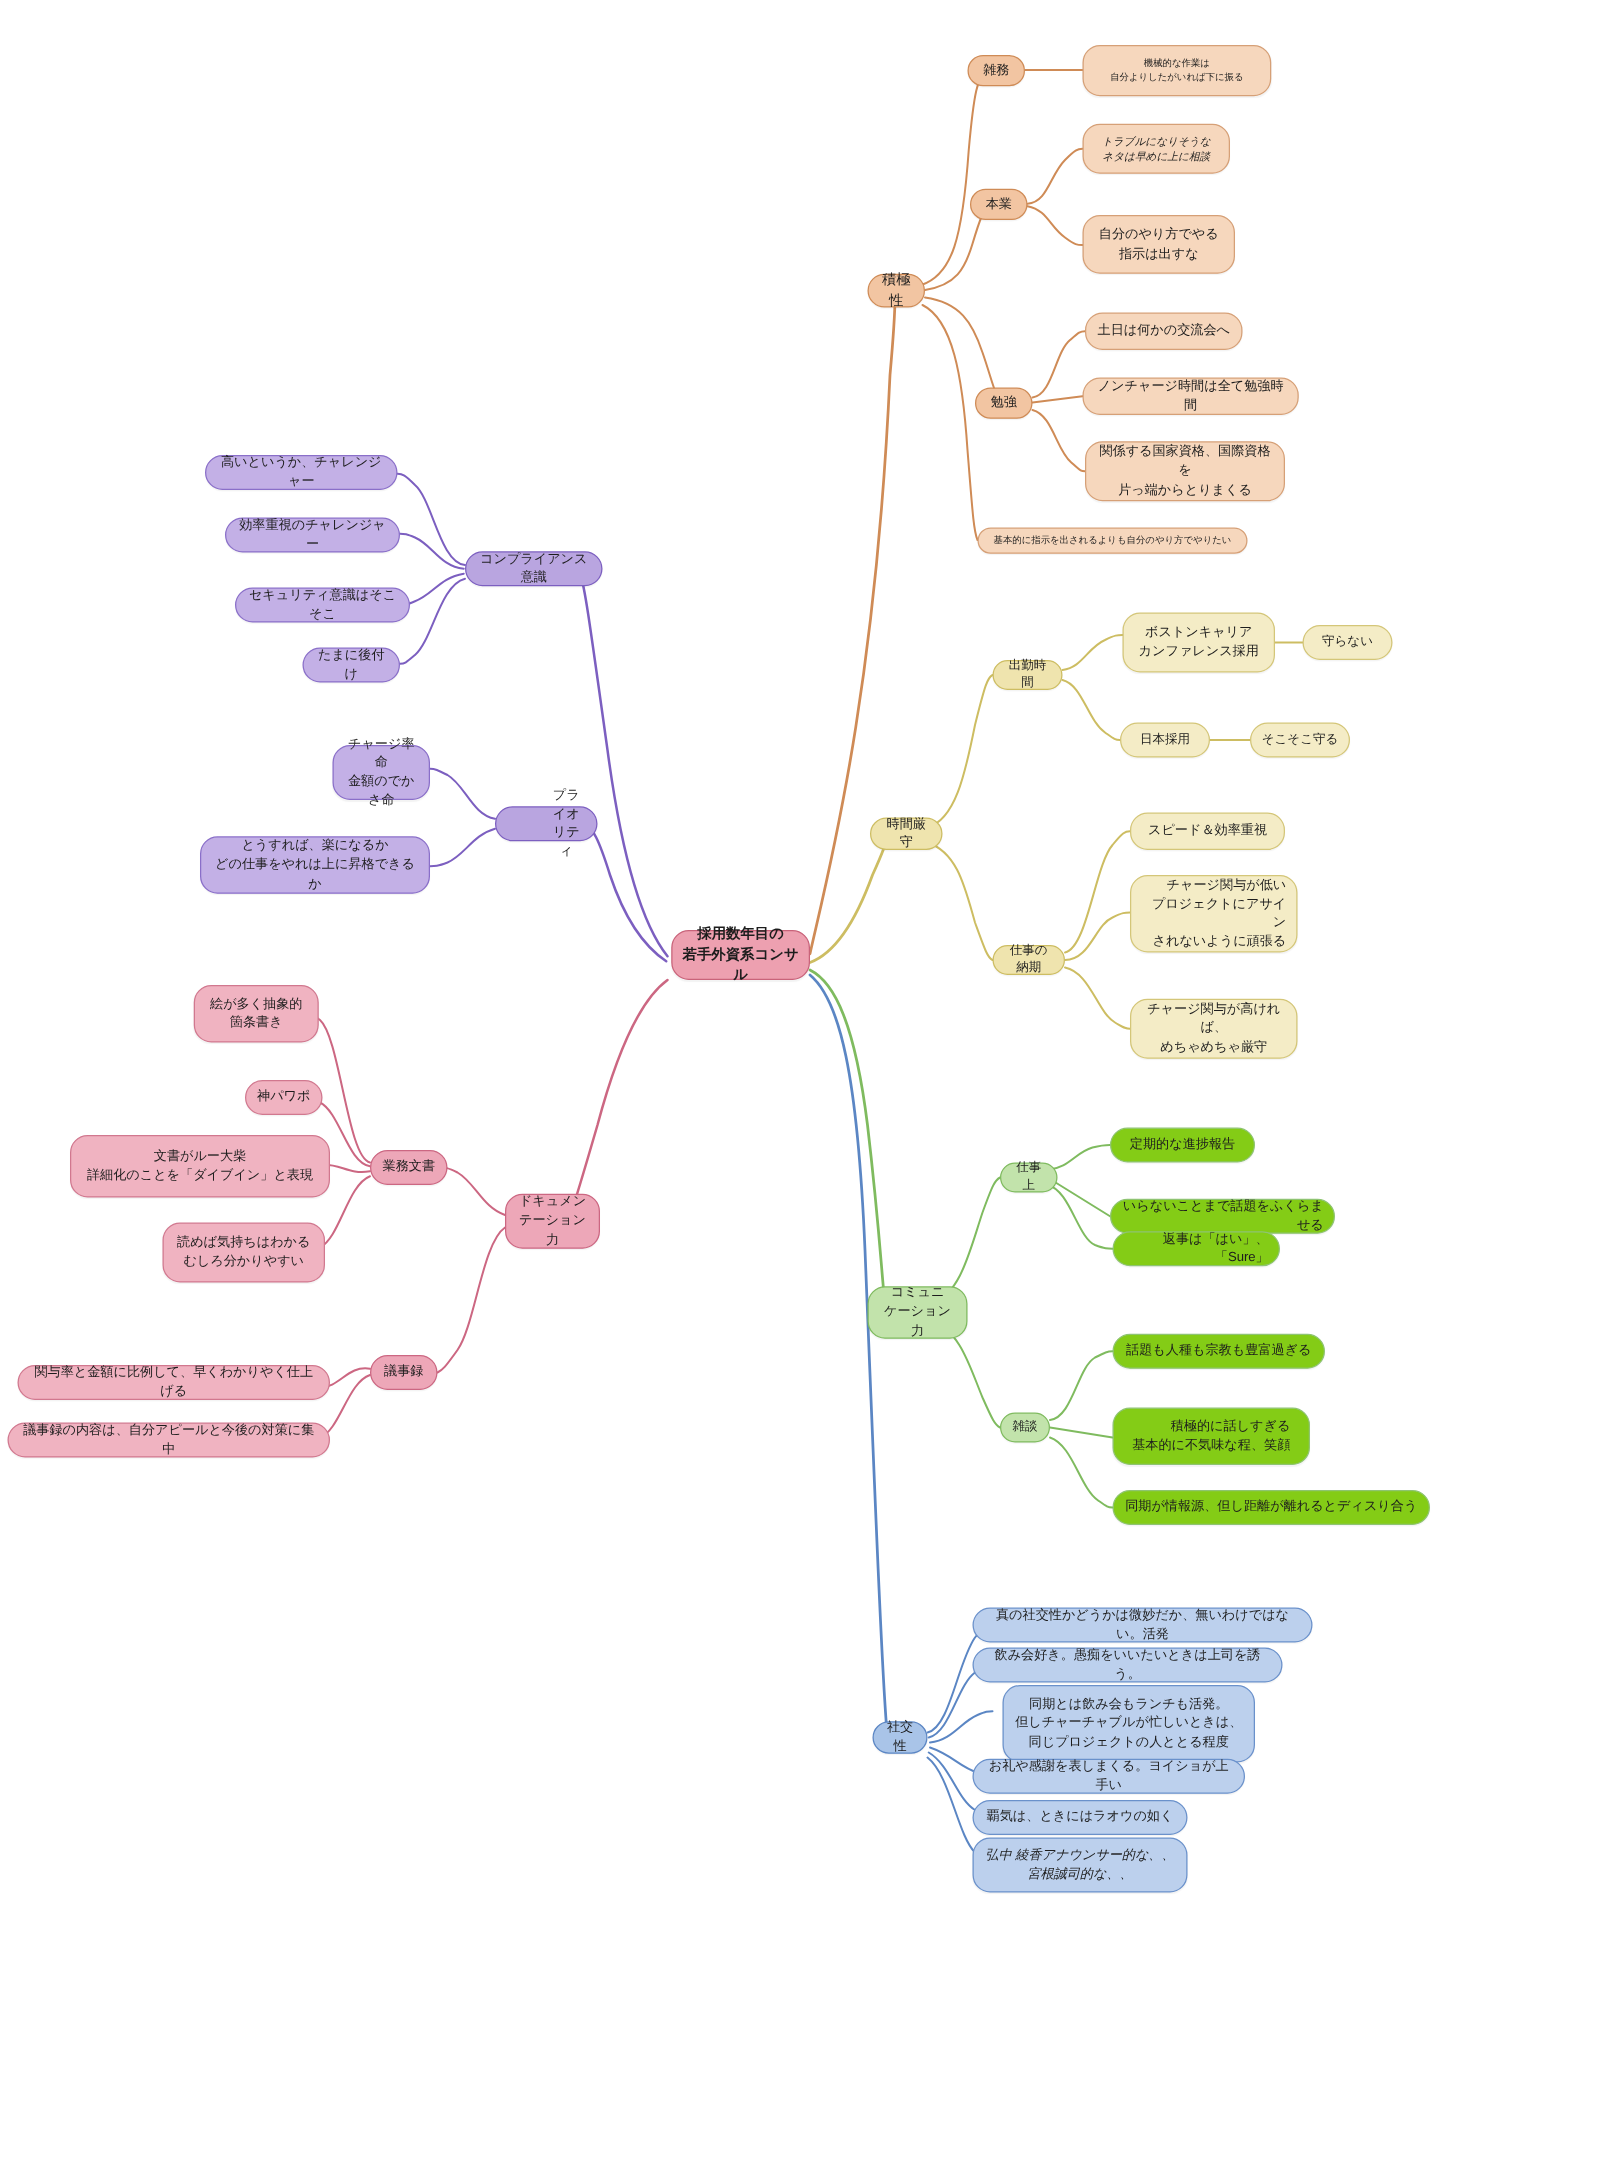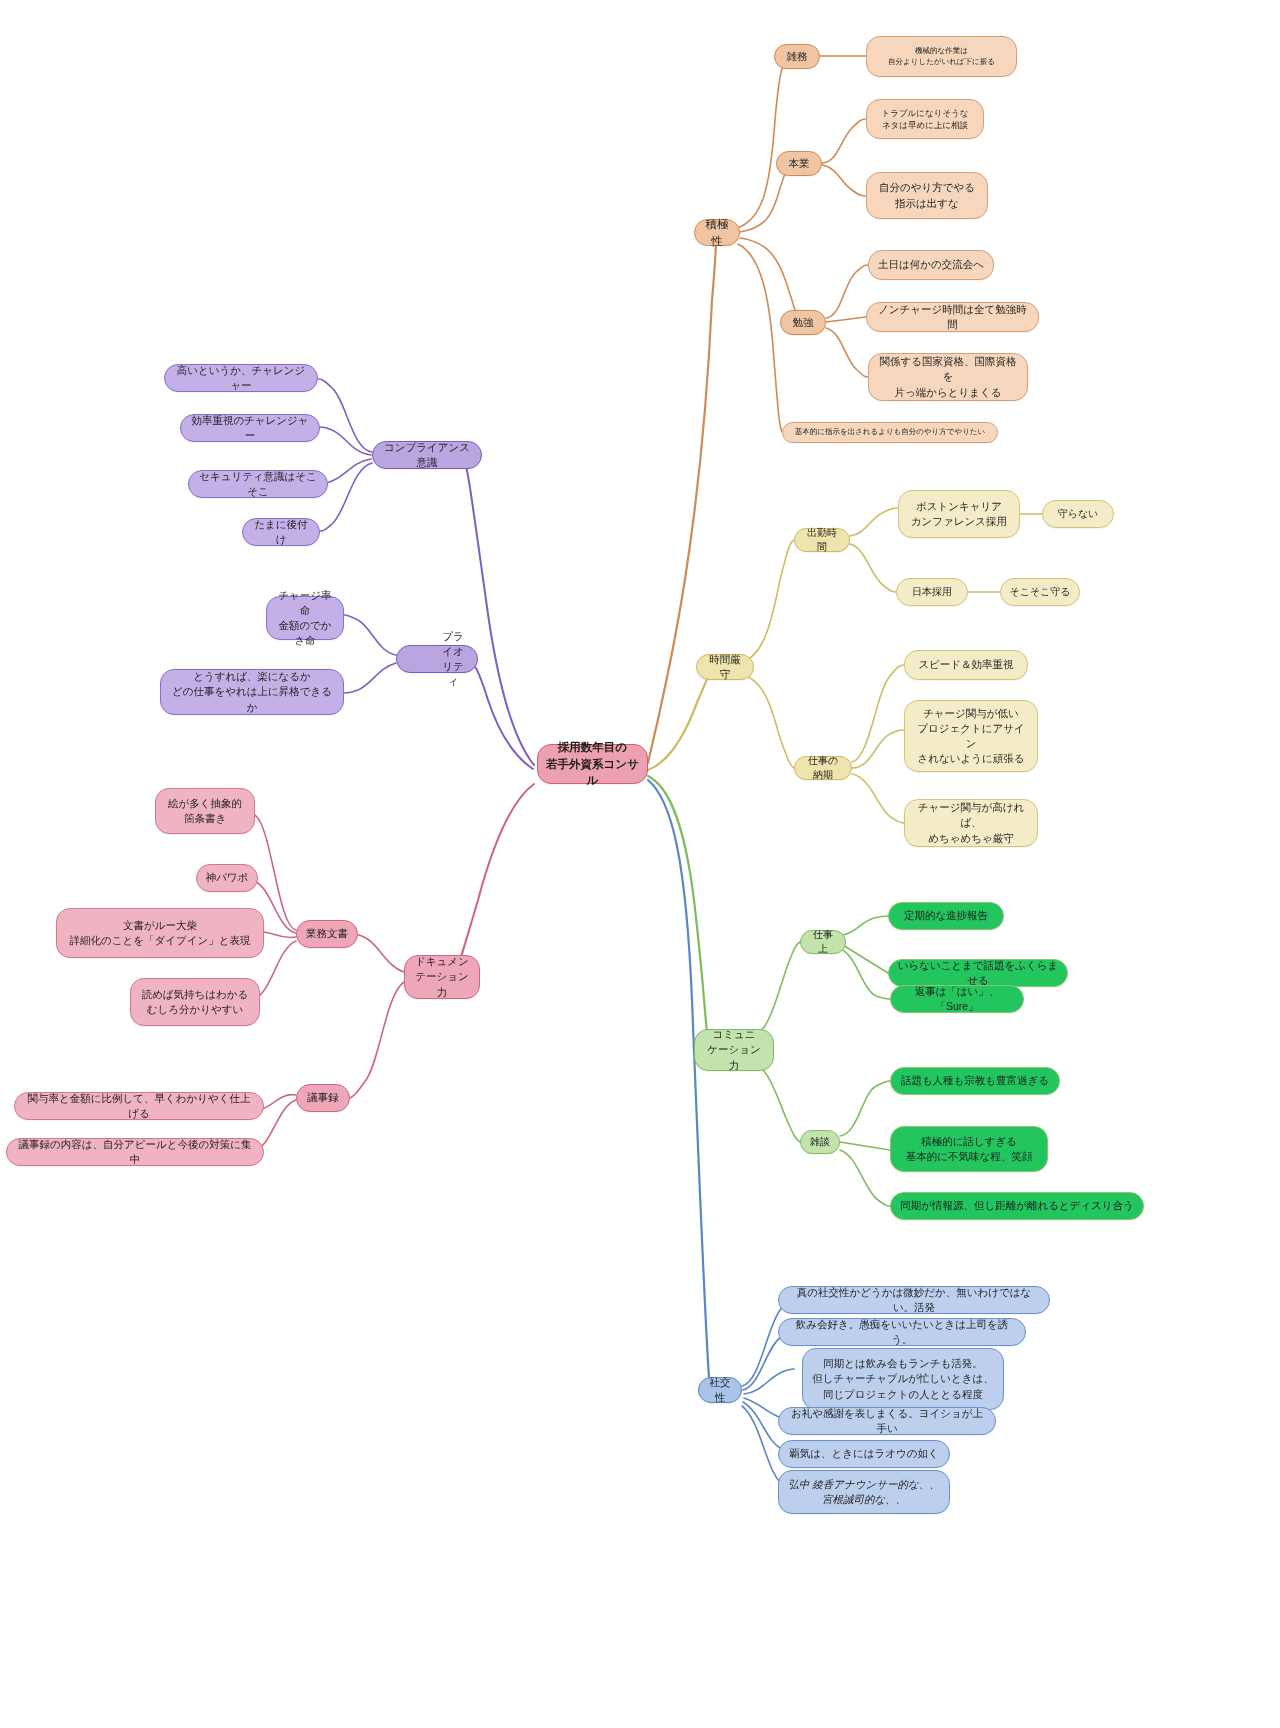--- a/index.html
+++ b/index.html
@@ -24,21 +24,21 @@
     padding:4px 8px;
     box-shadow:0 1px 1px rgba(0,0,0,.05);
   }
   
   .c-root   {background:#eda0b0;border-color:#c9637a;font-weight:bold;}
   .c-orange {background:#f2c5a2;border-color:#cf8b56;}
   .c-orange-l{background:#f6d7bd;border-color:#d6a077;}
   .c-yellow {background:#efe4ae;border-color:#cdbd62;}
   .c-yellow-l{background:#f4ecc6;border-color:#d4c678;}
   .c-green  {background:#c2e3ab;border-color:#7fbb5f;}
-  .c-green-l{background:#22c55e;border-color:#8ec472;}
+  .c-green-l{background:#84cc16;border-color:#8ec472;text-align:right;}
   .c-blue   {background:#a9c4e8;border-color:#5b86c4;}
   .c-blue-l {background:#bcd0ed;border-color:#6a91cb;text-align:center;}
   .c-purple {background:#b9a5e0;border-color:#7c5fc0;}
   .c-purple-l{background:#c3b0e6;border-color:#8a6fc9;}
   .c-pink   {background:#eda7b8;border-color:#cc6782;}
   .c-pink-l {background:#f0b3c1;border-color:#d1788f;}
 
   .fs-7 {font-size:7.5px;}
   .fs-8 {font-size:8.5px;}
   .fs-9 {font-size:10px;}
@@ -141,21 +141,21 @@
   <div class="node c-root fs-11" style="left:537px;top:744px;width:111px;height:40px;">採用数年目の
 若手外資系コンサル</div>
 
   <div class="node c-orange fs-11" style="left:694px;top:219px;width:46px;height:27px;">積極性</div>
 
   <div class="node c-orange fs-10" style="left:774px;top:44px;width:46px;height:25px;">雑務</div>
   <div class="node c-orange-l fs-7" style="left:866px;top:36px;width:151px;height:41px;">機械的な作業は
 自分よりしたがいれば下に振る</div>
 
   <div class="node c-orange fs-10" style="left:776px;top:151px;width:46px;height:25px;">本業</div>
-  <div class="node c-orange-l fs-8" style="left:866px;top:99px;width:118px;height:40px;">トラブルになりそうな
+  <div class="node c-orange-l fs-8" style="left:866px;top:99px;width:118px;height:40px;font-style:italic;">トラブルになりそうな
 ネタは早めに上に相談</div>
   <div class="node c-orange-l fs-10" style="left:866px;top:172px;width:122px;height:47px;">自分のやり方でやる
 指示は出すな</div>
 
   <div class="node c-orange fs-10" style="left:780px;top:310px;width:46px;height:25px;">勉強</div>
   <div class="node c-orange-l fs-10" style="left:868px;top:250px;width:126px;height:30px;">土日は何かの交流会へ</div>
   <div class="node c-orange-l fs-10" style="left:866px;top:302px;width:173px;height:30px;">ノンチャージ時間は全て勉強時間</div>
   <div class="node c-orange-l fs-10" style="left:868px;top:353px;width:160px;height:48px;">関係する国家資格、国際資格を
 片っ端からとりまくる</div>
 
@@ -165,21 +165,21 @@
 
   <div class="node c-yellow fs-9" style="left:794px;top:528px;width:56px;height:24px;">出勤時間</div>
   <div class="node c-yellow-l fs-10" style="left:898px;top:490px;width:122px;height:48px;">ボストンキャリア
 カンファレンス採用</div>
   <div class="node c-yellow-l fs-9" style="left:1042px;top:500px;width:72px;height:28px;">守らない</div>
   <div class="node c-yellow-l fs-9" style="left:896px;top:578px;width:72px;height:28px;">日本採用</div>
   <div class="node c-yellow-l fs-9" style="left:1000px;top:578px;width:80px;height:28px;">そこそこ守る</div>
 
   <div class="node c-yellow fs-9" style="left:794px;top:756px;width:58px;height:24px;">仕事の納期</div>
   <div class="node c-yellow-l fs-10" style="left:904px;top:650px;width:124px;height:30px;">スピード＆効率重視</div>
-  <div class="node c-yellow-l fs-10" style="left:904px;top:700px;width:134px;height:72px;">チャージ関与が低い
+  <div class="node c-yellow-l fs-10" style="left:904px;top:700px;width:134px;height:62px;text-align:right;">チャージ関与が低い
 プロジェクトにアサイン
 されないように頑張る</div>
   <div class="node c-yellow-l fs-10" style="left:904px;top:799px;width:134px;height:48px;">チャージ関与が高ければ、
 めちゃめちゃ厳守</div>
 
   <div class="node c-green fs-10" style="left:694px;top:1029px;width:80px;height:42px;">コミュニ
 ケーション力</div>
 
   <div class="node c-green fs-9" style="left:800px;top:930px;width:46px;height:24px;">仕事上</div>
   <div class="node c-green-l fs-10" style="left:888px;top:902px;width:116px;height:28px;">定期的な進捗報告</div>

